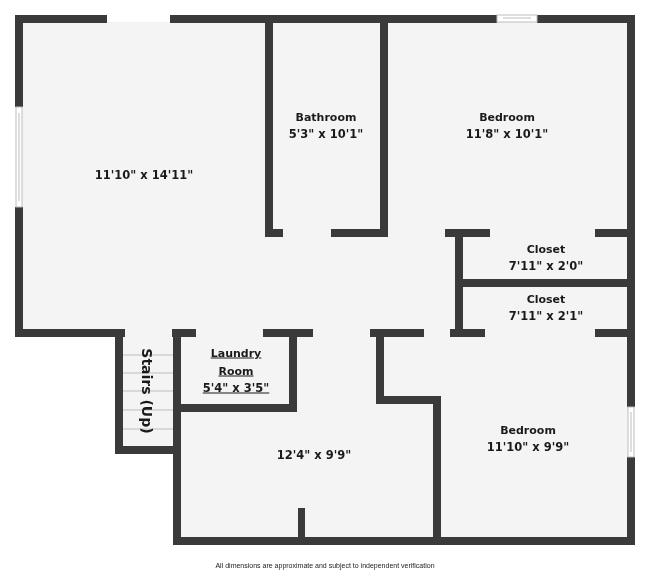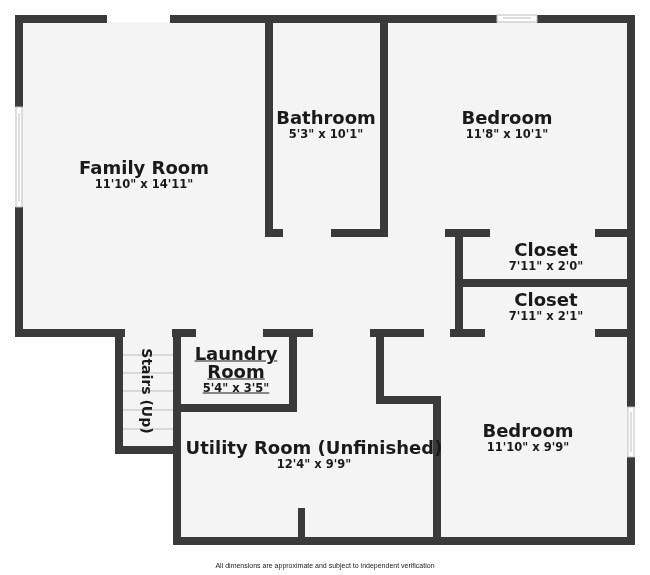--- a/index.html
+++ b/index.html
@@ -1,21 +1,21 @@
 <!DOCTYPE html>
 <html><head>
 <meta charset="utf-8">
 <style>
   html, body { margin: 0; padding: 0; background: #ffffff; }
   body { width: 650px; height: 575px; position: relative; overflow: hidden;
          font-family: "DejaVu Sans", sans-serif; }
   #plan { position: absolute; left: 0; top: 0; width: 650px; height: 575px; }
   .room-label { position: absolute; text-align: center; color: #1a1a1a;
                 transform: translate(-50%, -50%); white-space: nowrap; }
-  .room-name { font-weight: bold; font-size: 18px; line-height: 18px; display: block; }
+  .room-name { font-weight: bold; font-size: 11px; line-height: 18px; display: block; }
   .room-dim { font-weight: bold; font-size: 11.5px; line-height: 15px; display: block; }
   .stairs-label { position: absolute; font-weight: bold; font-size: 14px; color: #1a1a1a;
                   transform: translate(-50%, -50%) rotate(90deg); white-space: nowrap; }
   .footer-note { position: absolute; left: 0; width: 650px; top: 562px; text-align: center;
                  font-size: 7px; color: #222; font-family: "Liberation Sans", sans-serif; }
 </style>
 </head>
 <body>
 
 <svg id="plan" viewBox="0 0 650 575" xmlns="http://www.w3.org/2000/svg">
@@ -83,21 +83,20 @@
     <rect x="16" y="107" width="6" height="100"></rect>
     <line x1="19" y1="113" x2="19" y2="201"></line>
     <rect x="497" y="15" width="40" height="7"></rect>
     <line x1="503" y1="18" x2="531" y2="18"></line>
     <rect x="628" y="407" width="6" height="50"></rect>
     <line x1="631" y1="412" x2="631" y2="452"></line>
   </g>
 </svg>
 
 <div class="room-label" style="left:144px; top:175px;">
-  <span class="room-name">Family Room</span>
   <span class="room-dim">11'10" x 14'11"</span>
 </div>
 
 <div class="room-label" style="left:326px; top:125px;">
   <span class="room-name">Bathroom</span>
   <span class="room-dim">5'3" x 10'1"</span>
 </div>
 
 <div class="room-label" style="left:507px; top:125px;">
   <span class="room-name">Bedroom</span>
@@ -114,21 +113,20 @@
   <span class="room-dim">7'11" x 2'1"</span>
 </div>
 
 <div class="room-label" style="left:236px; top:370px;text-decoration:underline;">
   <span class="room-name">Laundry</span>
   <span class="room-name">Room</span>
   <span class="room-dim">5'4" x 3'5"</span>
 </div>
 
 <div class="room-label" style="left:314px; top:455px;">
-  <span class="room-name">Utility Room (Unfinished)</span>
   <span class="room-dim">12'4" x 9'9"</span>
 </div>
 
 <div class="room-label" style="left:528px; top:438px;">
   <span class="room-name">Bedroom</span>
   <span class="room-dim">11'10" x 9'9"</span>
 </div>
 
 <div class="stairs-label" style="left:147px; top:391px;">Stairs (Up)</div>
 

